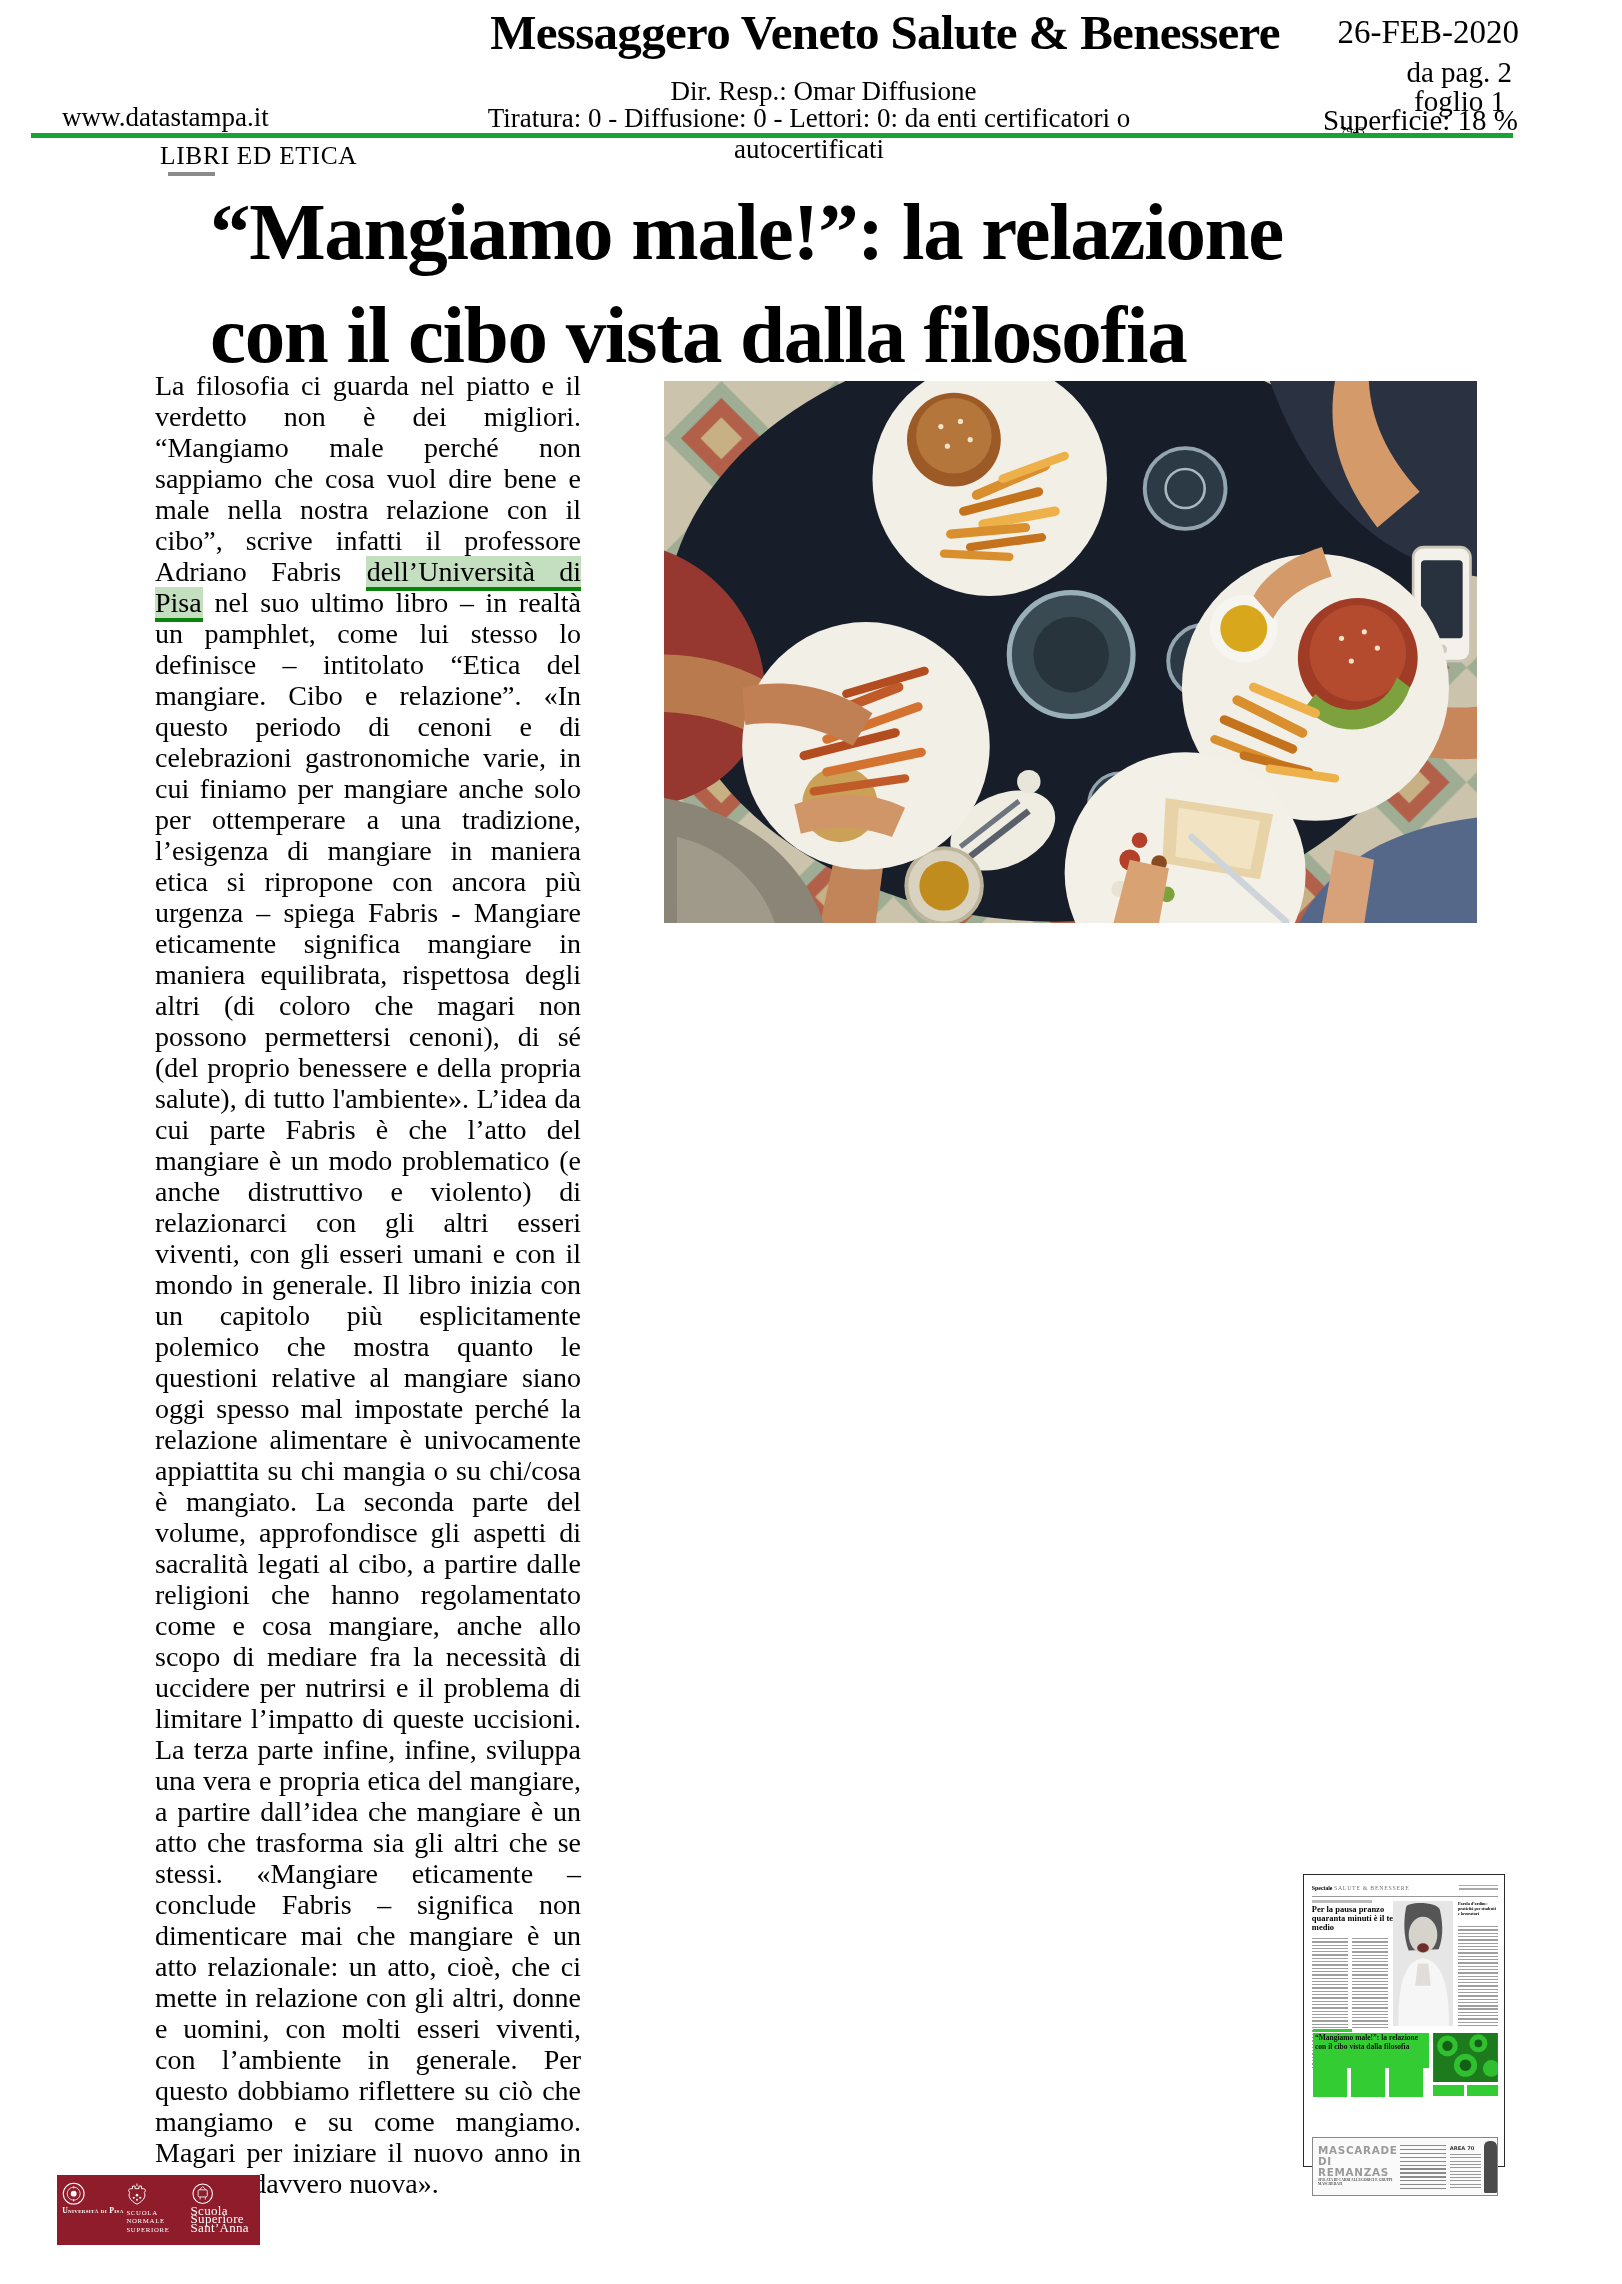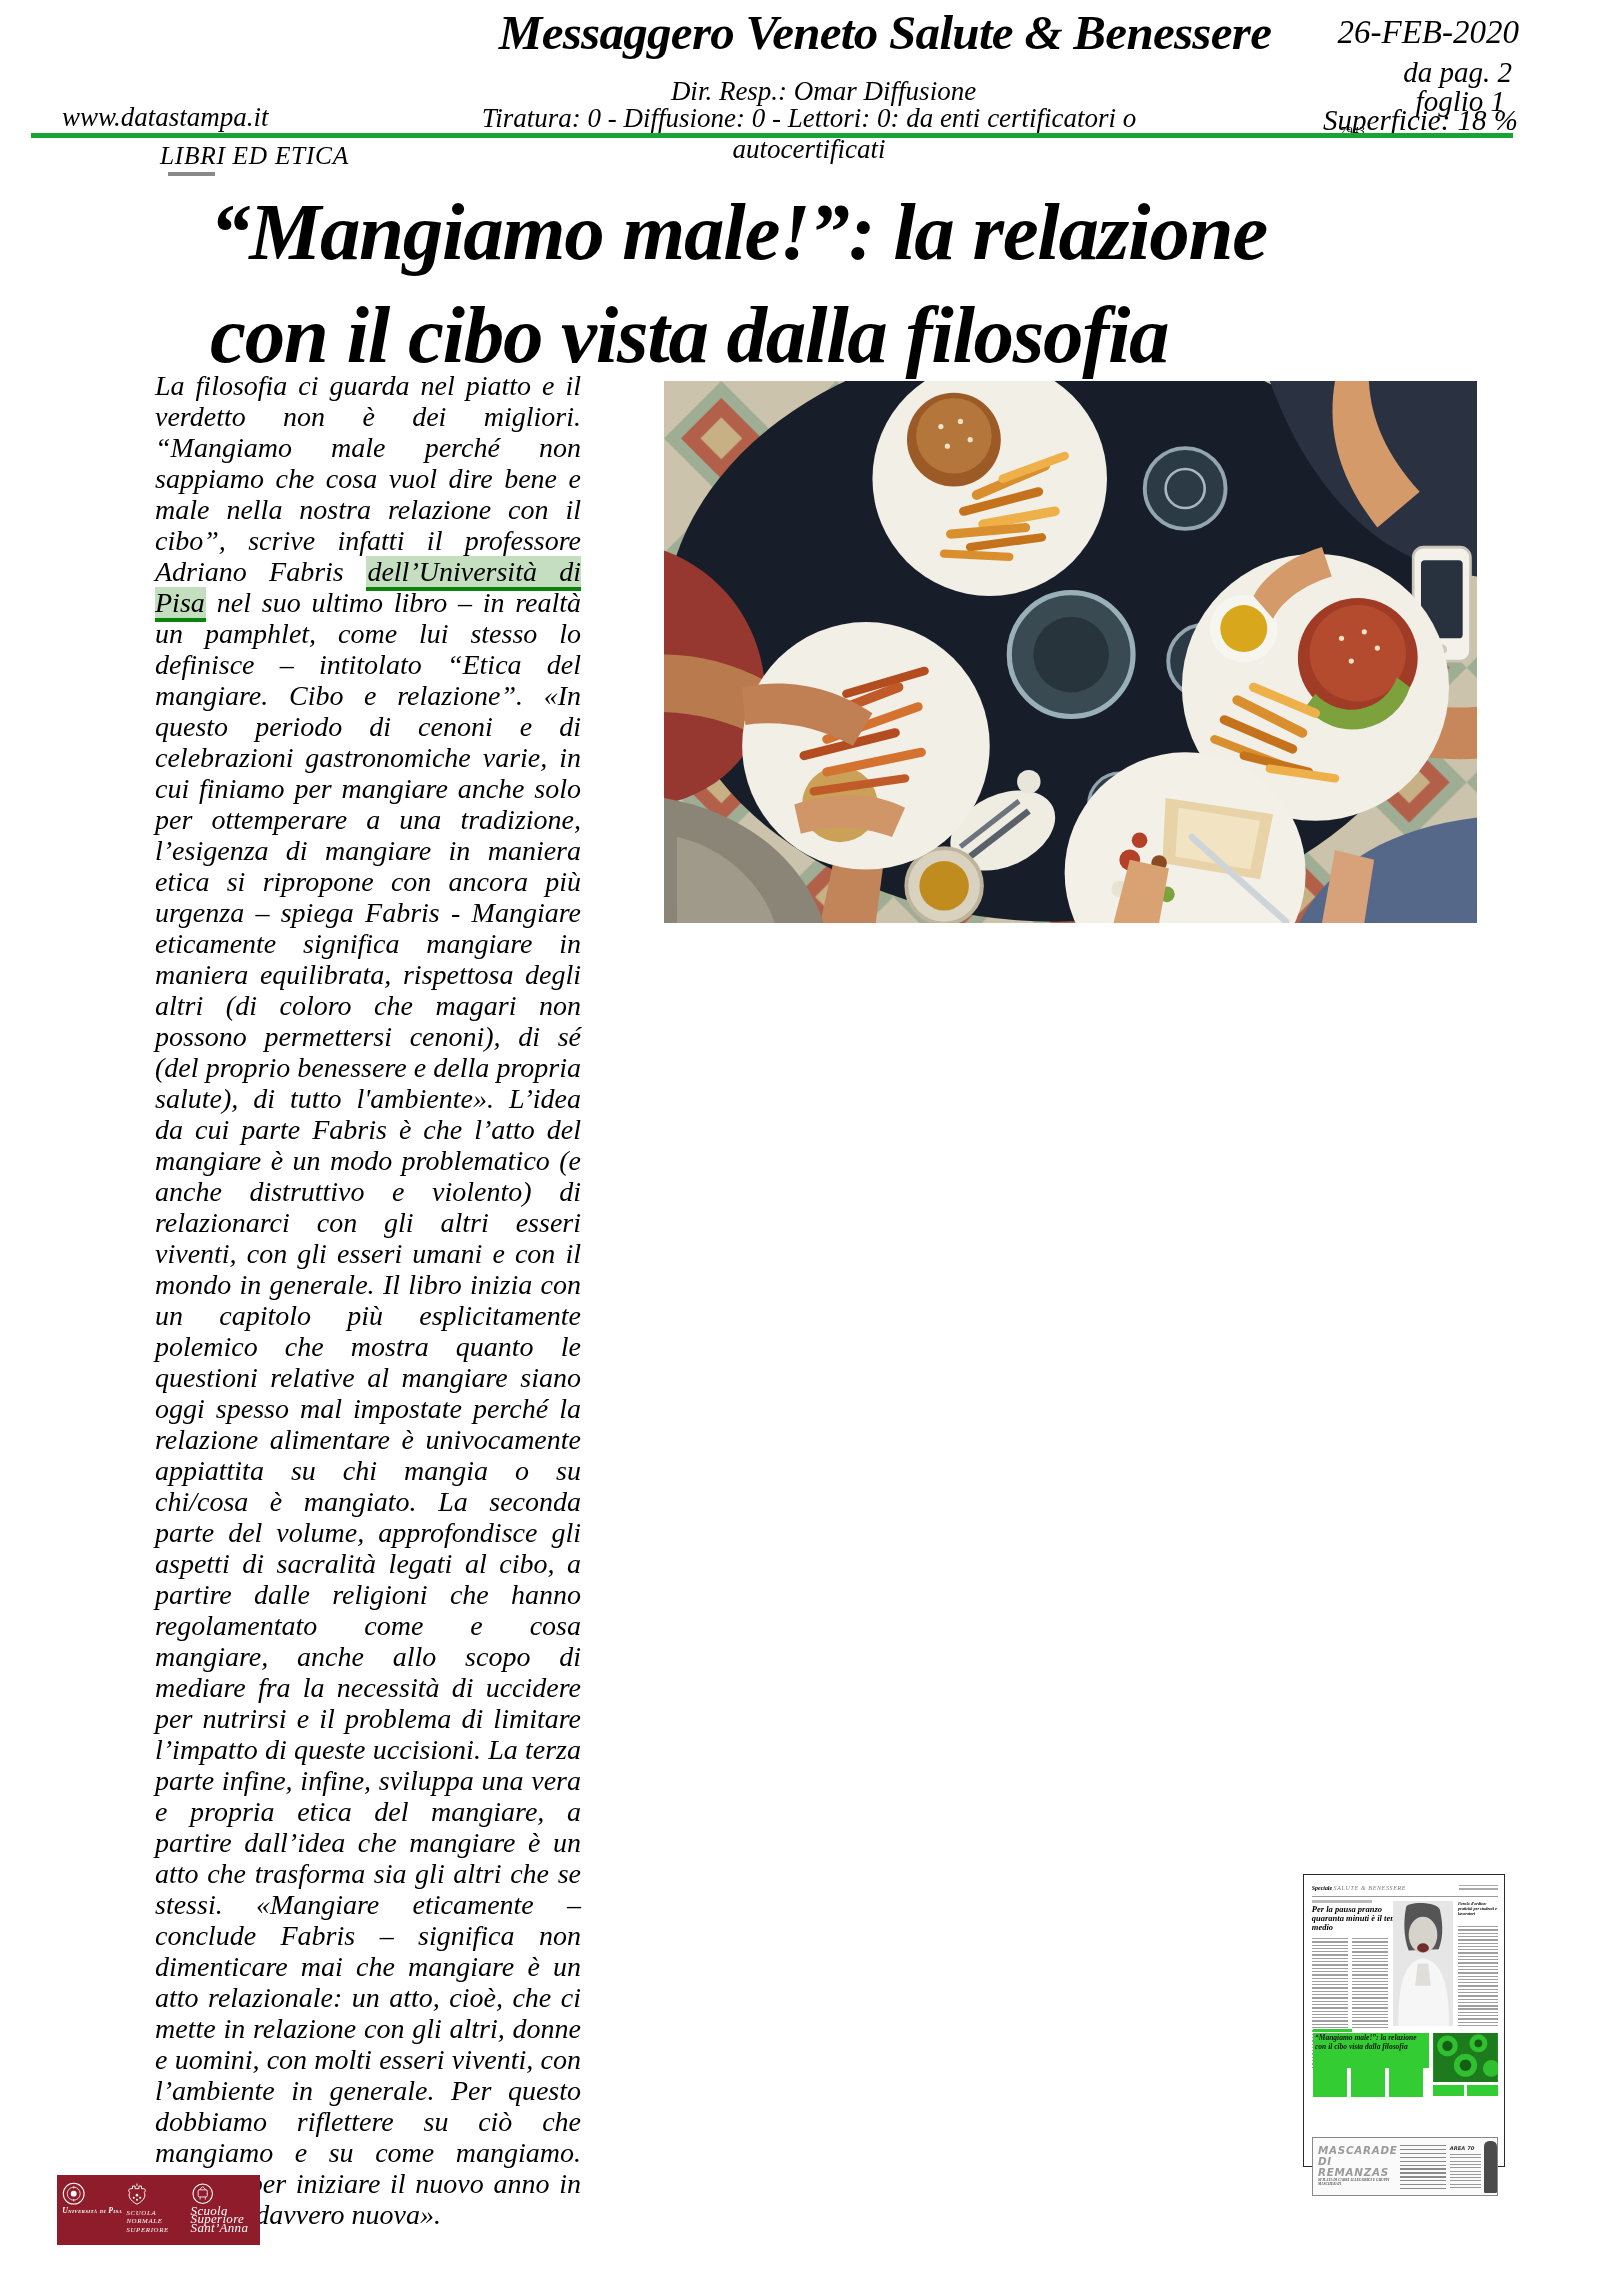--- a/index.html
+++ b/index.html
@@ -1,17 +1,17 @@
 <!DOCTYPE html>
 <html style="--green-rule: #17a434; --highlight-bg: #c3dfbf; --highlight-underline: #0b840d; --thumb-green: #33cc33; --banner-red: #8e1c2b;font-size:10.4px"><head>
 <meta charset="utf-8">
 <style>
   html,body{margin:0;padding:0;background:#ffffff;}
   .page{position:relative;width:1623px;height:2284px;background:#ffffff;overflow:hidden;
-        font-family:"Liberation Serif","DejaVu Serif",serif;color:#000;font-style:italic;}
+        font-family:"Liberation Serif","DejaVu Serif",serif;color:#000;}
   .abs{position:absolute;}
 
   
   .pub-title{left:449px;top:3.9px;width:872px;text-align:center;font-size:49px;font-weight:700;
              letter-spacing:-0.7px;white-space:nowrap;}
   .hdr-date{right:104px;top:14.3px;width:273px;text-align:right;font-size:33px;}
   .hdr-dapag{right:111px;top:56px;width:273px;text-align:right;font-size:29px;}
   .hdr-foglio{right:118px;top:85px;width:273px;text-align:right;font-size:29px;}
   .hdr-dir{left:586px;top:76px;width:475px;text-align:center;font-size:27px;}
   .hdr-site{left:62px;top:102px;font-size:27px;}

